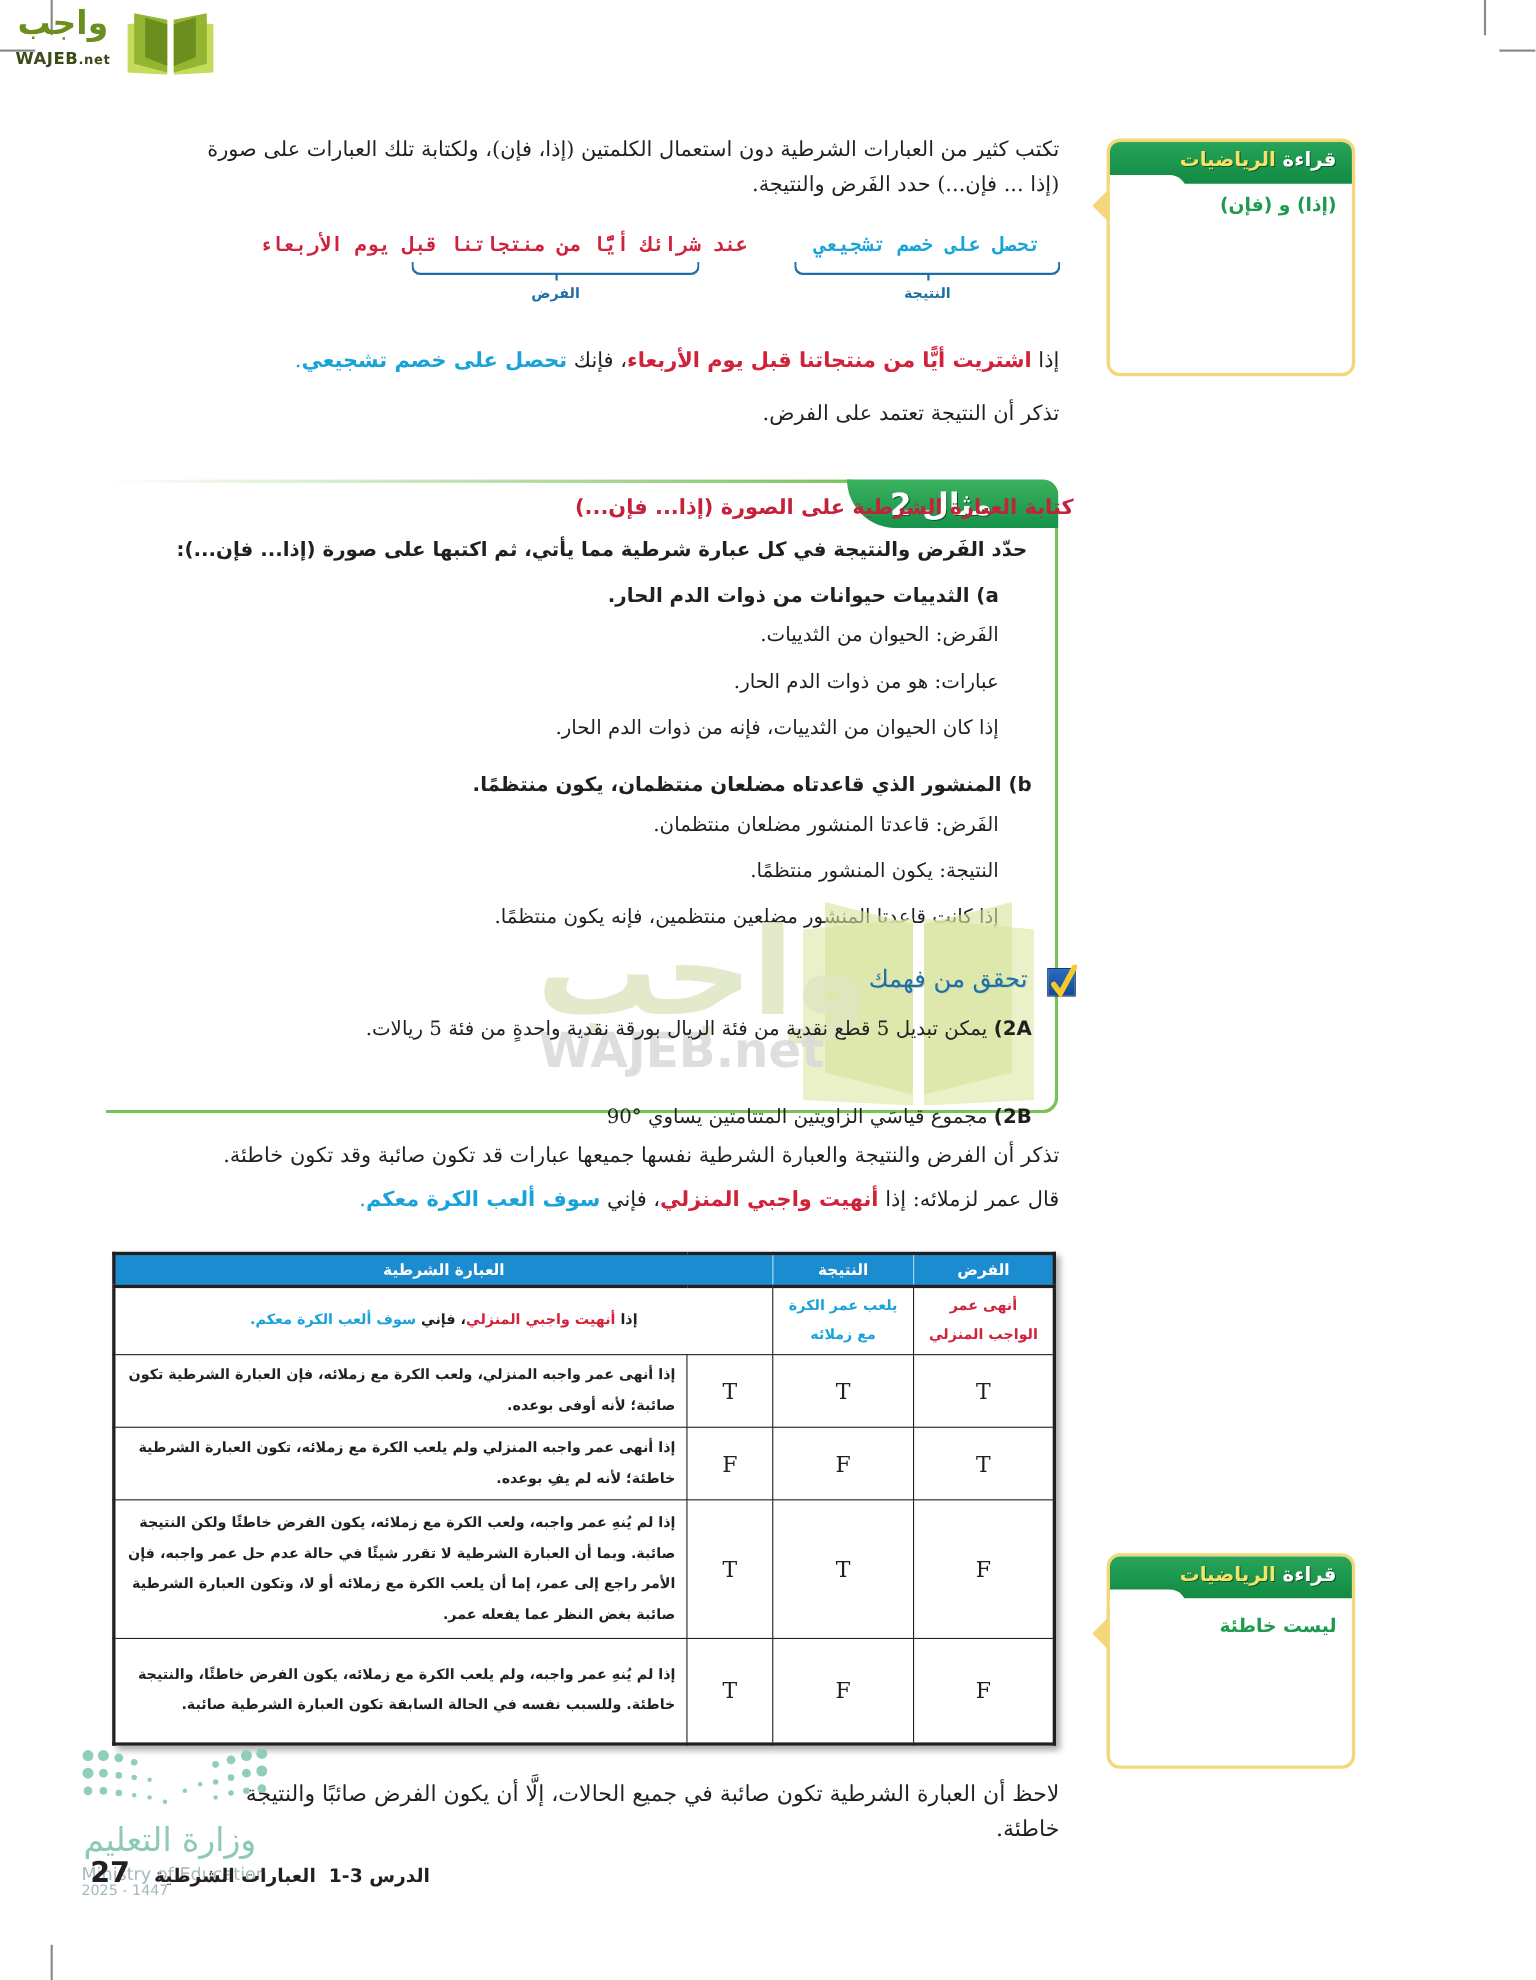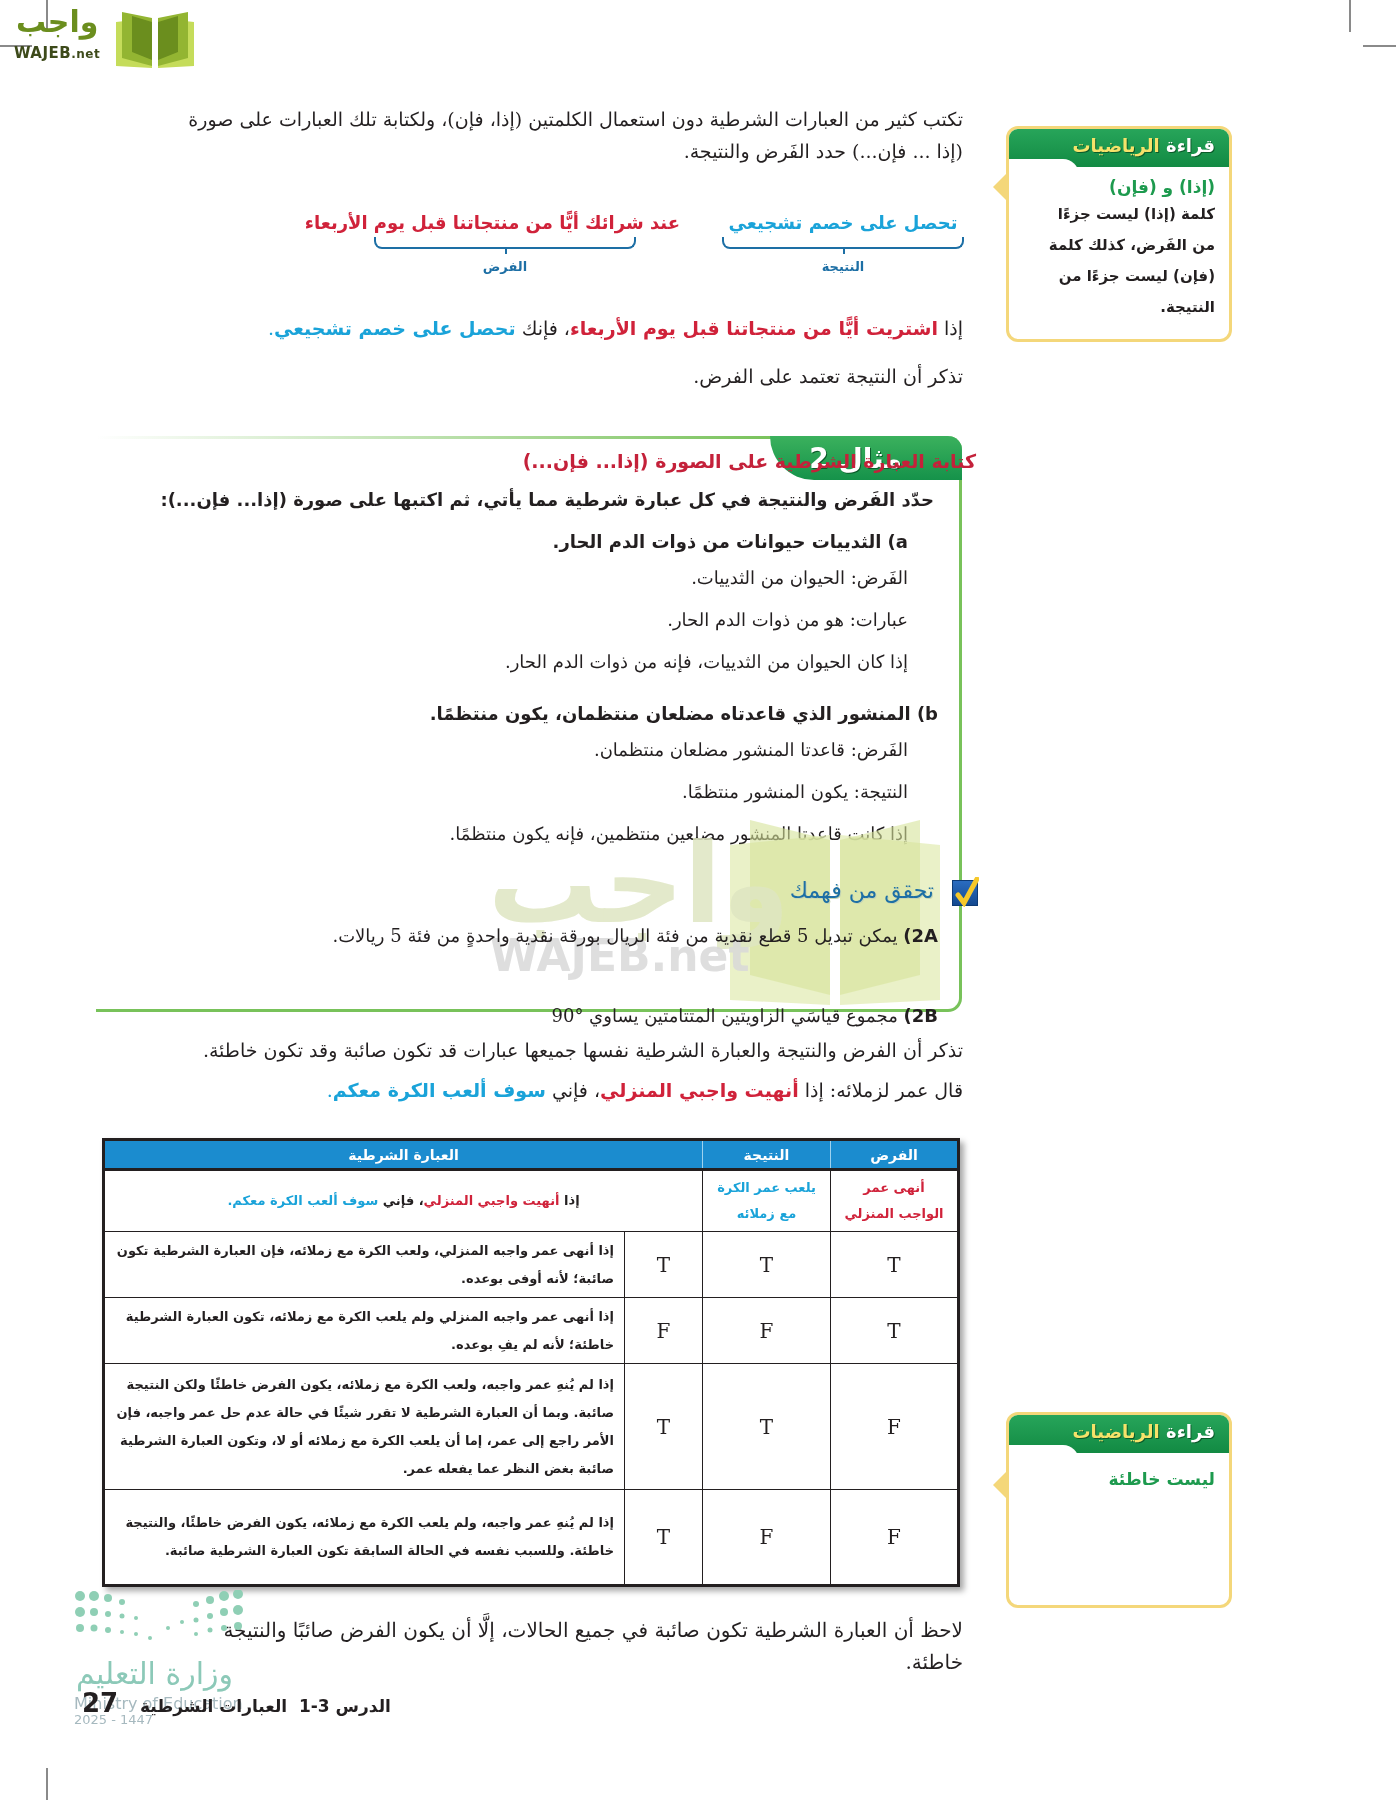--- a/index.html
+++ b/index.html
@@ -18,21 +18,21 @@
   .logo-book { position: absolute; left: 106px; top: 4px; width: 82px; height: 60px; }
 
   
   .para { position: absolute; right: 433px; font-size: 19px; line-height: 32px; direction: rtl; text-align: right; font-family: "DejaVu Serif", serif; }
   .red { color: #d0223a; }
   .blue { color: #1aa3d9; }
   .bold { font-weight: bold; }
 
   
   .brace-block { position: absolute; text-align: center; direction: rtl; }
-  .brace-phrase { font-size: 18px; font-weight: bold; white-space: nowrap; }
+  .brace-phrase { font-size: 18px; font-weight: bold; white-space: nowrap; font-family: Liberation Mono, monospace; }
   .brace { height: 12px; border: 2px solid #1d6fa5; border-top: none; border-radius: 0 0 8px 8px; margin-top: 4px; position: relative; }
   .brace::after { content: ""; position: absolute; left: 50%; bottom: -7px; width: 2px; height: 6px; background: #1d6fa5; }
   .brace-label { font-size: 13px; font-weight: bold; color: #1d6fa5; margin-top: 10px; }
 
   
   .rm-box { position: absolute; width: 226px; border: 3px solid #f4d77a; border-radius: 12px; background: #fff; overflow: visible; }
   .rm-head { position: relative; height: 38px; background: linear-gradient(#27a55a, #128a43); border-radius: 9px 9px 0 0; direction: rtl; }
   .rm-head::after { content: ""; position: absolute; left: 0; bottom: -8px; width: 70px; height: 16px; background: #fff; border-radius: 0 60px 0 0; }
   .rm-title { position: absolute; right: 14px; top: 6px; font-size: 18px; font-weight: bold; color: #fff; text-shadow: 1px 1px 0 #0b5a2a; }
   .rm-title .hl { color: #f6e26a; }
@@ -88,21 +88,21 @@
   <svg class="logo-book" viewBox="0 0 82 60">
     <path d="M2 14 L38 10 L38 60 L2 58 Z" fill="#c5dc5a"></path>
     <path d="M80 14 L44 10 L44 60 L80 58 Z" fill="#c5dc5a"></path>
     <path d="M8 4 L38 10 L38 58 L8 50 Z" fill="#93b532"></path>
     <path d="M74 4 L44 10 L44 58 L74 50 Z" fill="#93b532"></path>
     <path d="M18 8 L38 14 L38 52 L18 44 Z" fill="#6b8e1e"></path>
     <path d="M64 8 L44 14 L44 52 L64 44 Z" fill="#6b8e1e"></path>
   </svg>
 </div>
 
-<div class="para" style="top:103px; width:780px;text-align:right;">
+<div class="para" style="top:120px; width:780px;text-align:right;">
   <div>تكتب كثير من العبارات الشرطية دون استعمال الكلمتين (إذا، فإن)، ولكتابة تلك العبارات على صورة</div>
   <div>(إذا ... فإن...) حدد الفَرض والنتيجة.</div>
 </div>
 
 <div class="brace-block" style="left:722px; top:212px; width:242px;">
   <div class="brace-phrase blue">تحصل على خصم تشجيعي</div>
   <div class="brace"></div>
   <div class="brace-label">النتيجة</div>
 </div>
 <div class="brace-block" style="left:330px; top:212px; width:350px;">
@@ -117,26 +117,20 @@
   <span class="blue bold" style="font-family:'DejaVu Sans',sans-serif;">تحصل على خصم تشجيعي</span><span class="blue">.</span>
 </div>
 <div class="para" style="top:360px; width:780px;">تذكر أن النتيجة تعتمد على الفرض.</div>
 
 <div class="rm-box" style="left:1006px; top:126px; height:216px;">
   <div class="rm-head">
     <div class="rm-title"><span>قراءة</span> <span class="hl">الرياضيات</span></div>
   </div>
   <div class="rm-arrow" style="top:44px;"></div>
   <div class="rm-sub" style="padding-top:10px;">(إذا) و (فإن)</div>
-  <div class="rm-text">
-    <div>كلمة (إذا) ليست جزءًا</div>
-    <div>من الفَرض، كذلك كلمة</div>
-    <div>(فإن) ليست جزءًا من</div>
-    <div>النتيجة.</div>
-  </div>
 </div>
 
 <div class="ex-box"></div>
 <div class="ex-topline"></div>
 <div class="ex-tab">
   <div class="ex-tab-label">مثال 2</div>
 </div>
 <div class="ex-title">كتابة العبارة الشرطية على الصورة (إذا... فإن...)</div>
 
 <div class="ex-line b" style="right:462px; top:486px;">حدّد الفَرض والنتيجة في كل عبارة شرطية مما يأتي، ثم اكتبها على صورة (إذا... فإن...):</div>

